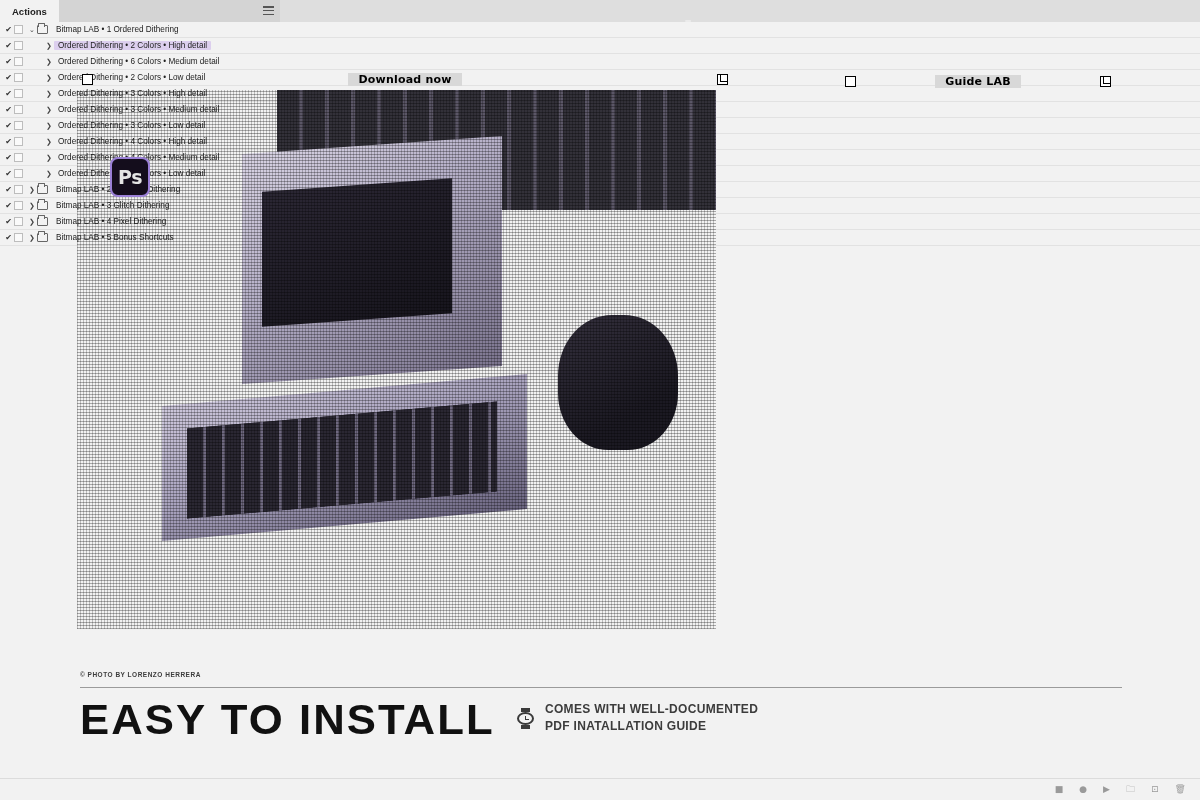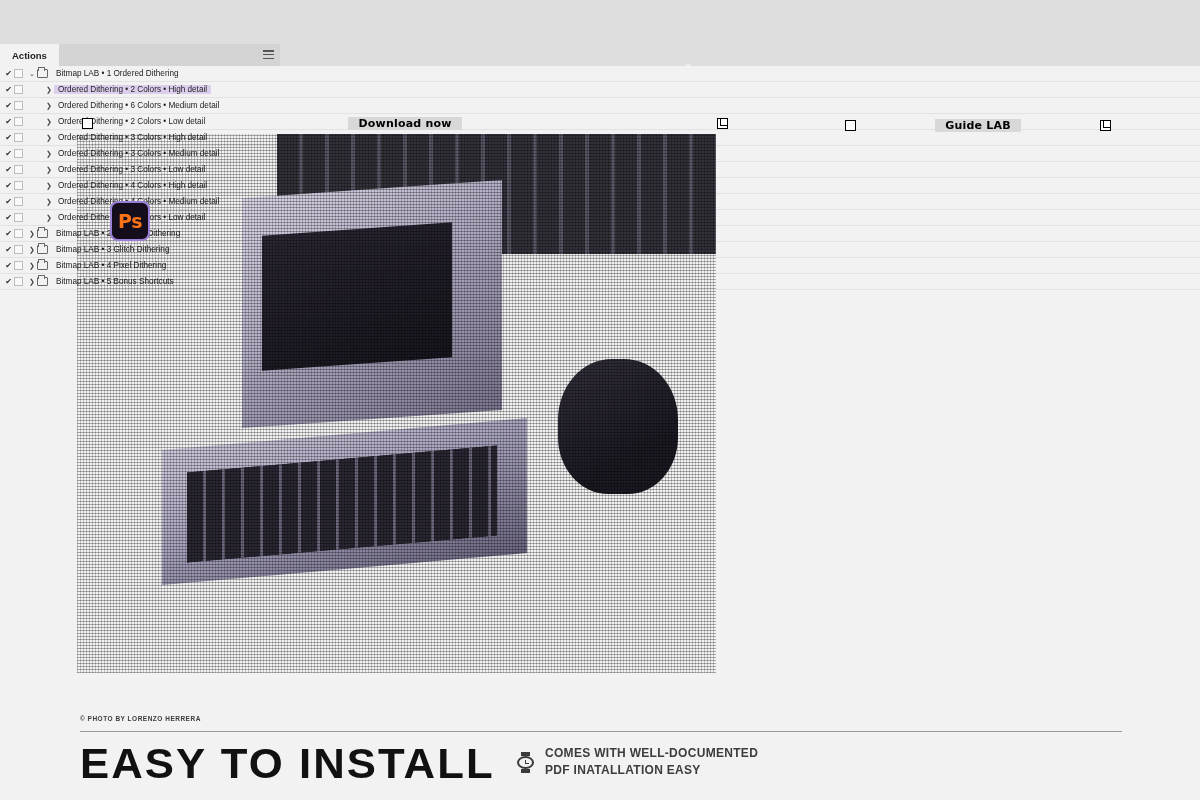--- a/index.html
+++ b/index.html
@@ -142,21 +142,21 @@
     position: absolute; left: 0; right: 0; bottom: 0; height: 36px;
     background: linear-gradient(180deg, rgba(30,28,36,.1), rgba(20,18,25,.75));
   }
 
   
   .ps-badge {
     position: absolute; left: 33px; top: 67px; z-index: 6;
     width: 40px; height: 40px; border-radius: 8px;
     background: #140d1c; border: 2px solid #9a7fd6;
     display: flex; align-items: center; justify-content: center;
-    color: #f97316; font-size: 19px; font-weight: 700;
+    color: #e5e5e5; font-size: 19px; font-weight: 700;
     font-family: "DejaVu Sans", sans-serif; letter-spacing: -.5px;
   }
 
   
   #bmwin { left: 838px; top: 70px; width: 280px; height: 265px; }
   #bmwin-shadow { left: 846px; top: 78px; width: 280px; height: 265px; }
   .bm-infobar {
     position: absolute; left: 0; right: 0; top: 20px; height: 14px;
     border-bottom: 2px solid #000;
     background: #b9b9b9;
@@ -199,21 +199,20 @@
     font-family: "DejaVu Sans", sans-serif; padding-right: 6px;
   }
 
   
   #actwin { left: 840px; top: 368px; width: 280px; height: 278px;
             background: #f2f2f2; border: none; }
   #actwin-shadow { left: 848px; top: 376px; width: 280px; height: 278px; }
   .act-tabbar {
     height: 22px; background: #d4d4d4; display: flex; align-items: stretch;
     position: relative;
-    margin-top: 44px;
   }
   .act-tab {
     padding: 0 12px; display: flex; align-items: center;
     background: #f2f2f2; font-size: 9.5px; color: #222; font-weight: 700;
     font-family: "Liberation Sans", sans-serif;
   }
   .act-menu {
     position: absolute; right: 6px; top: 6px; width: 11px; height: 9px;
     display: flex; flex-direction: column; justify-content: space-between;
   }
@@ -553,17 +552,17 @@
 
   <div class="feature">
     <div class="watch-icon">
       <div class="band-t"></div>
       <div class="face"></div>
       <div class="hands"></div>
       <div class="band-b"></div>
     </div>
     <div>
       <div class="feature-text">COMES WITH WELL-DOCUMENTED</div>
-      <div class="feature-text">PDF INATALLATION EASY</div>
+      <div class="feature-text">PDF INATALLATION GUIDE</div>
     </div>
   </div>
 
 </div>
 
 </body></html>

